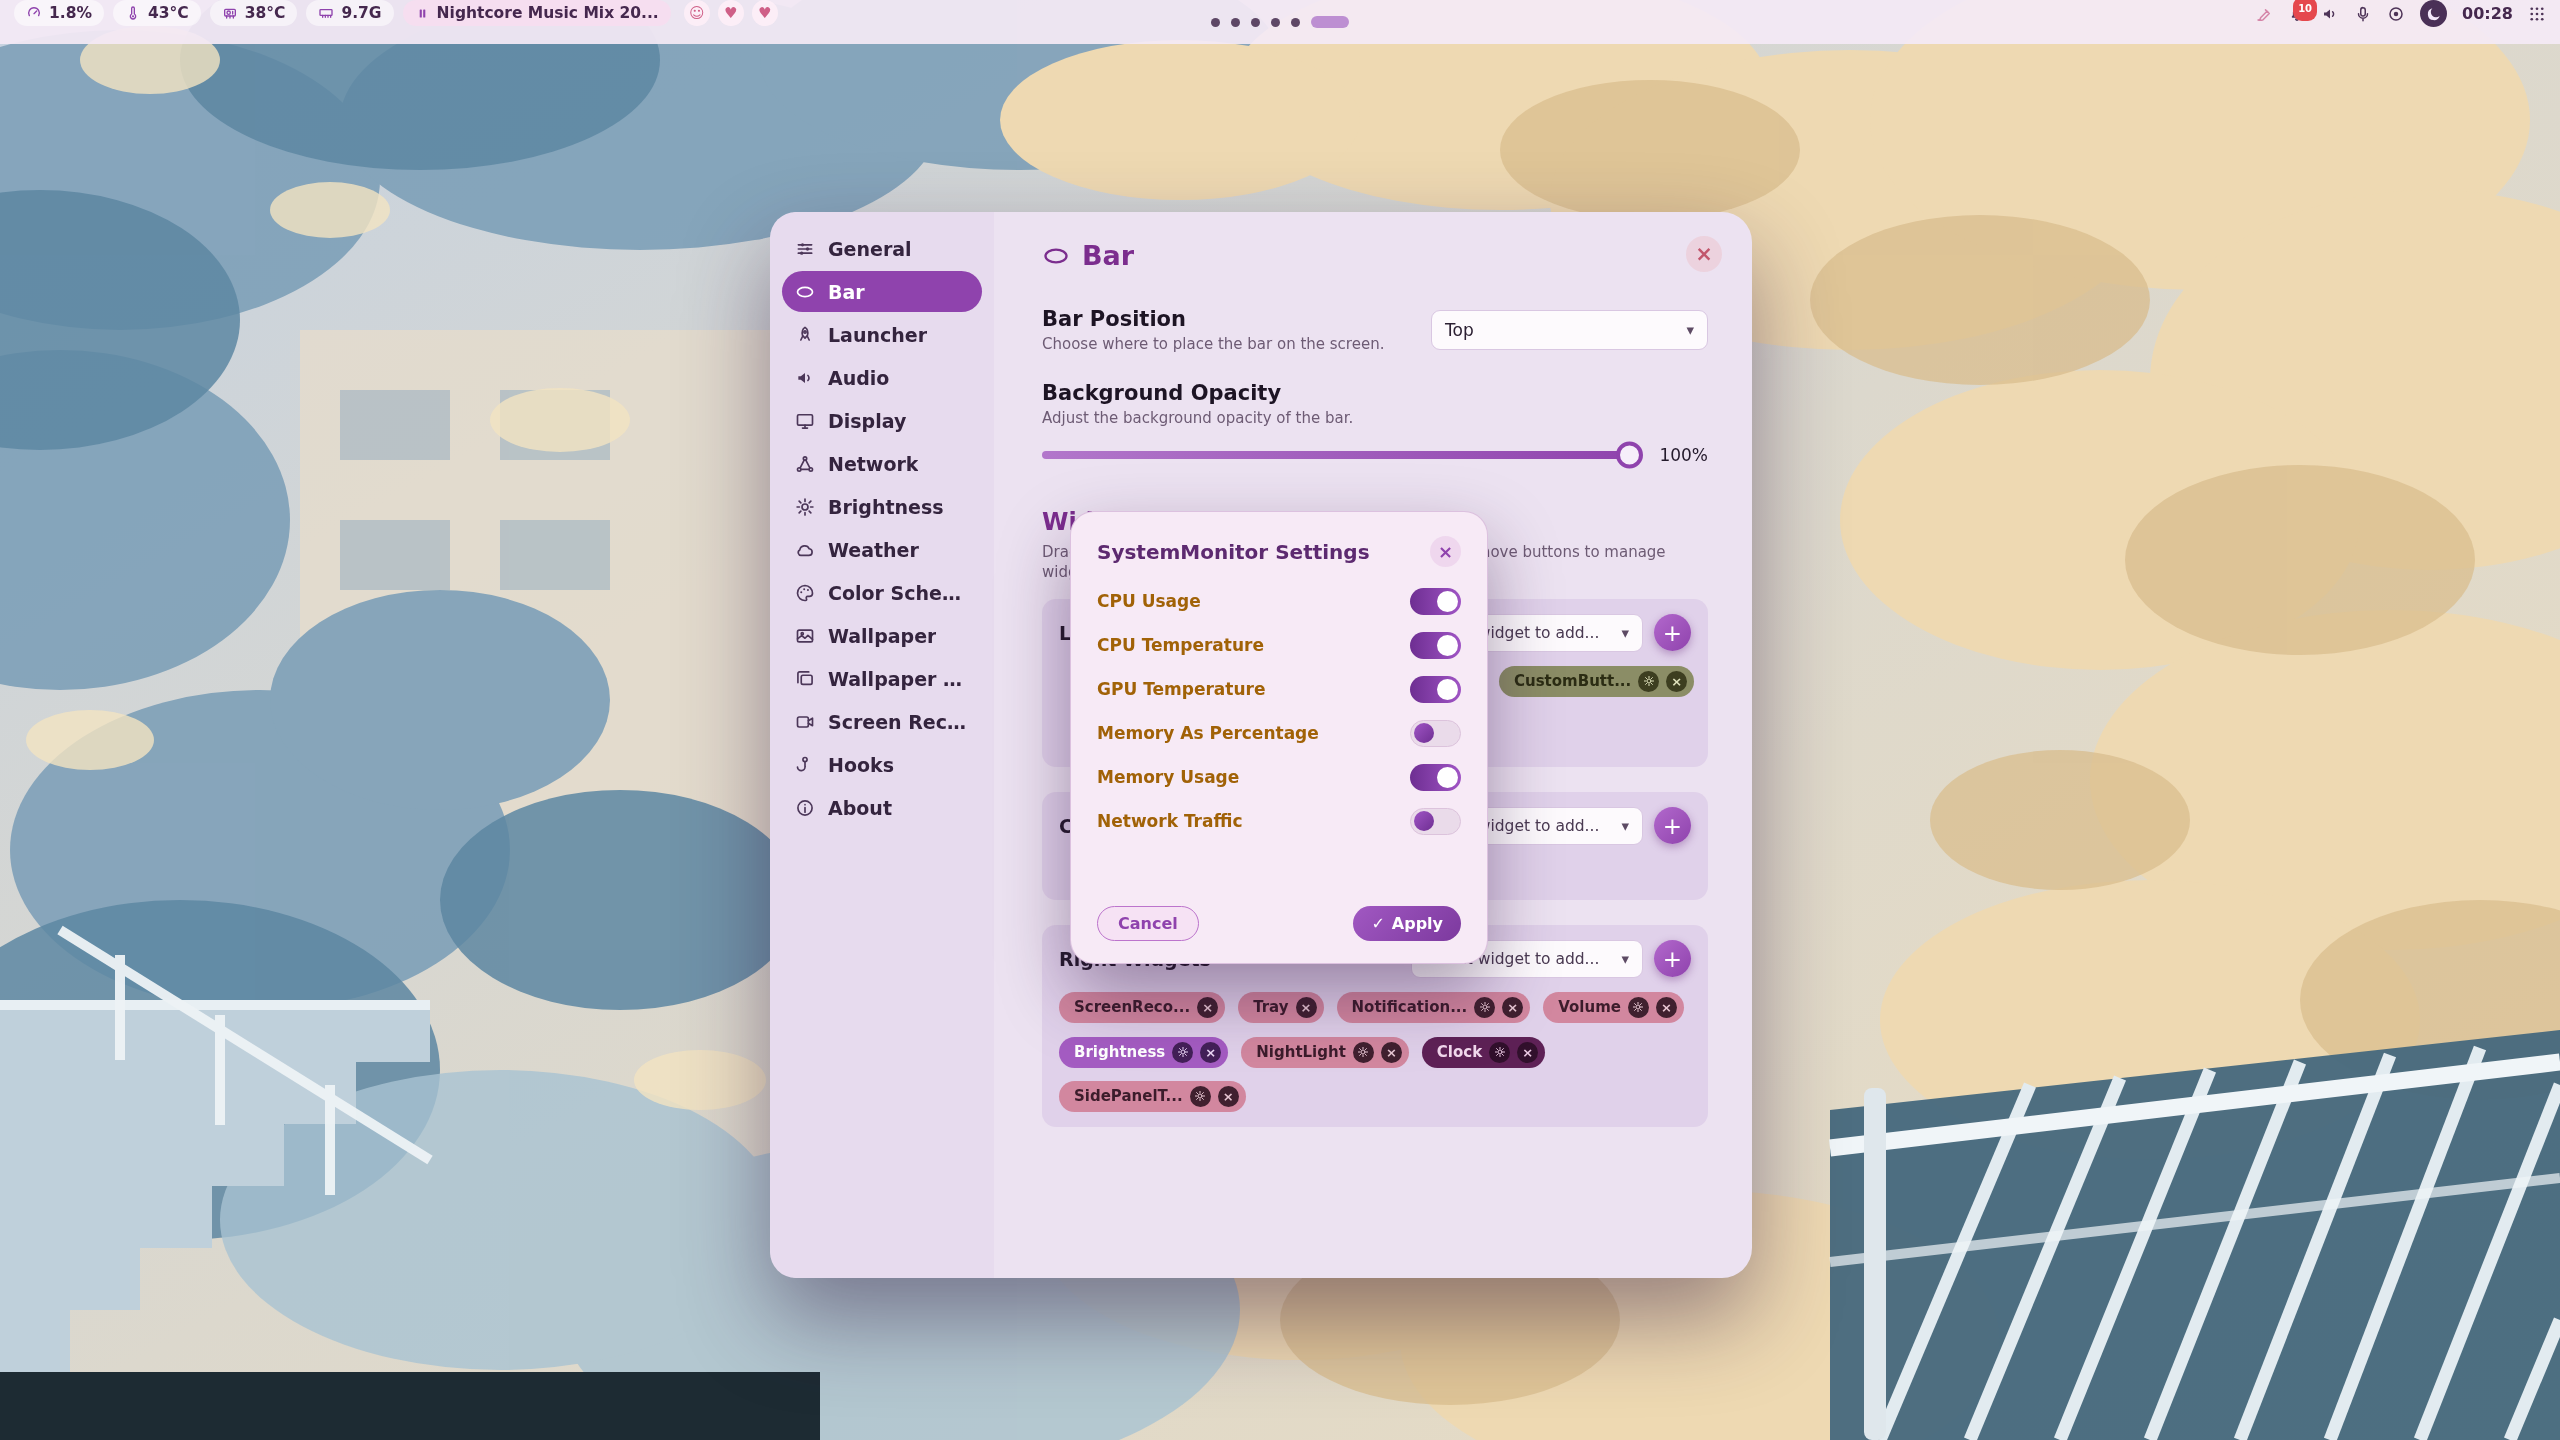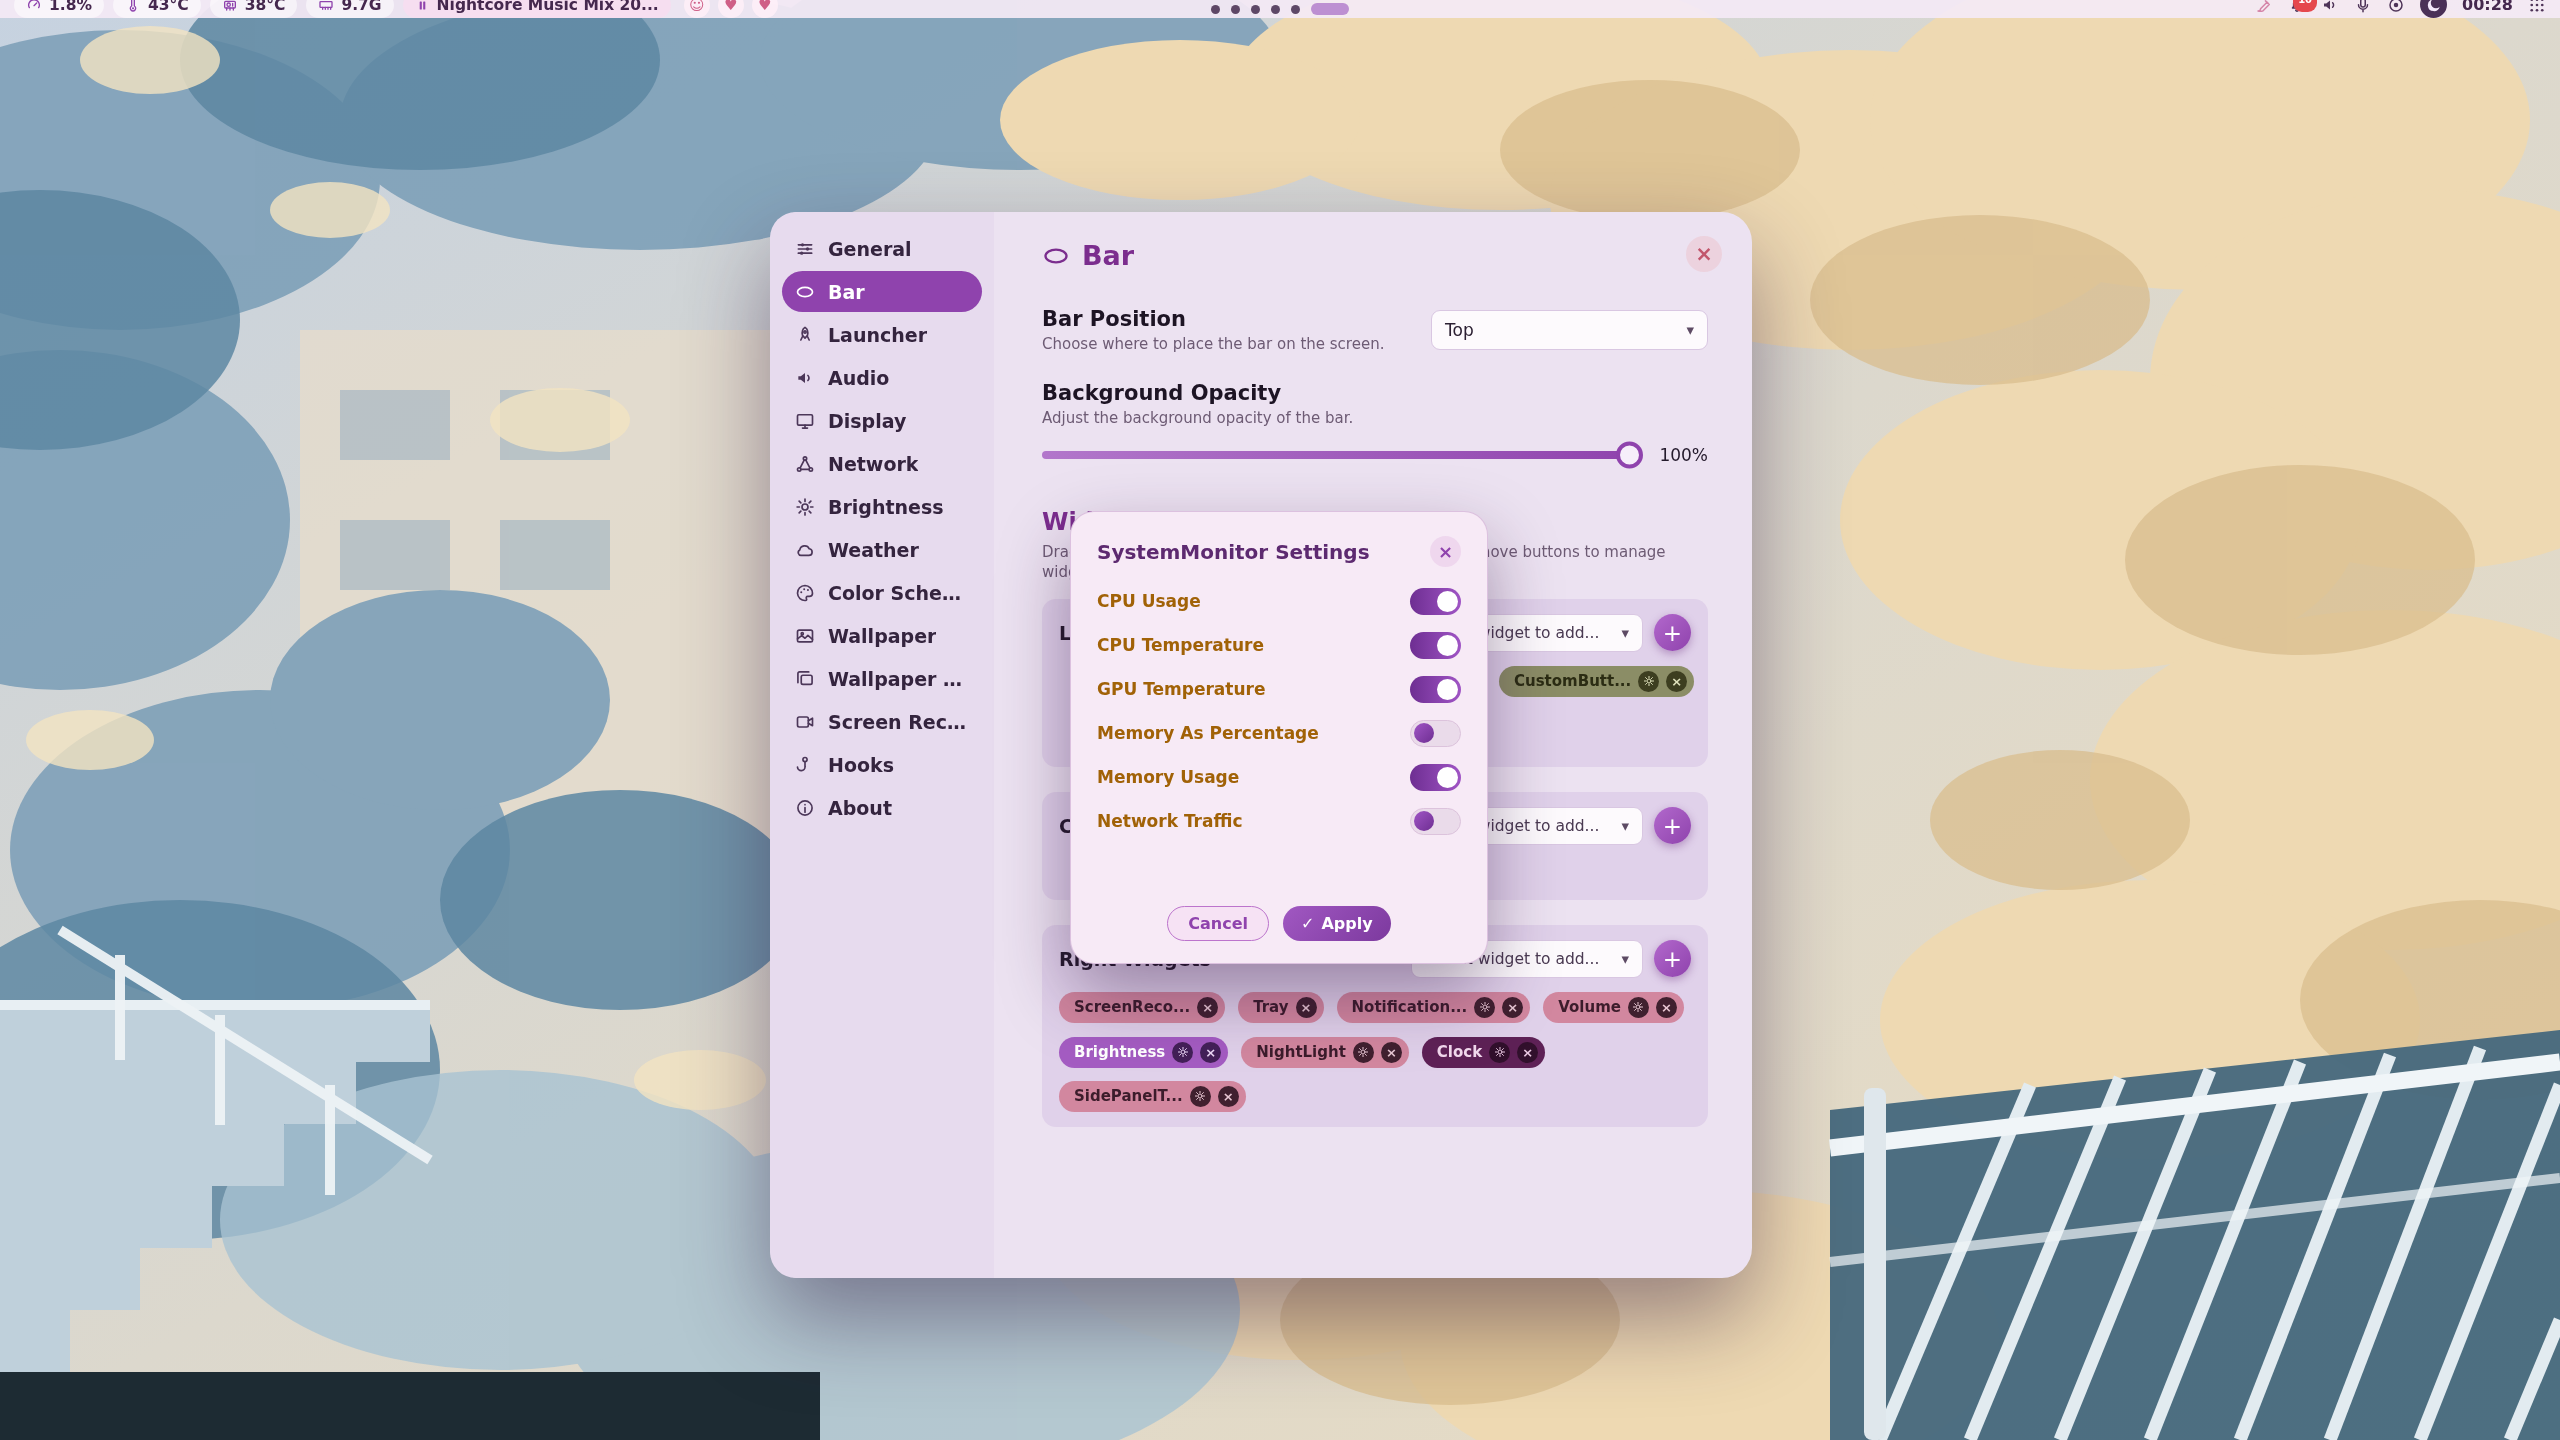--- a/index.html
+++ b/index.html
@@ -6,21 +6,21 @@
   html,body{width:2560px;height:1440px;overflow:hidden;background:#d8dce2;
     font-family:"DejaVu Sans","Liberation Sans",sans-serif;-webkit-user-select:none;user-select:none;cursor:default}
   button{font-family:inherit;cursor:pointer}
   .svgi{display:block;flex:none}
 
   
   .wallpaper-wrap{position:absolute;inset:0}
   .wallpaper-wrap svg{display:block;width:100%;height:100%}
 
   
-  .topbar{position:absolute;top:0;left:0;right:0;height:18px;display:flex;align-items:flex-end;
+  .topbar{position:absolute;top:0;left:0;right:0;height:44px;display:flex;align-items:flex-start;
     padding:0 14px;background:rgba(244,233,245,.93);color:#4e3458;z-index:10}
   .tb-left{display:flex;align-items:center;gap:9px}
   .pill{display:inline-flex;align-items:center;gap:7px;height:26px;padding:0 12px;border-radius:13px;
     background:rgba(255,255,255,.55);font-size:15.5px;font-weight:600;color:#45284e}
   .pill .svgi{color:var(--accent)}
   .pill.media{background:rgba(248,220,240,.78);max-width:300px}
   .pill.media .m-title{white-space:nowrap;overflow:hidden;text-overflow:ellipsis}
   .quick{display:flex;gap:8px;margin-left:4px}
   .qbtn{width:26px;height:26px;border-radius:50%;background:rgba(255,240,248,.85);display:flex;
     align-items:center;justify-content:center;color:#cf5f87;font-size:15px;border:none}
@@ -103,21 +103,21 @@
   .dlg-close{width:31px;height:31px;border-radius:50%;border:none;background:#efd7ee;color:#8f43ad;
     font-size:18px;font-weight:bold;display:flex;align-items:center;justify-content:center}
   .toggle-row{display:flex;align-items:center;justify-content:space-between;height:44px}
   .t-label{font-size:17px;font-weight:600;color:#a16207}
   .toggle{position:relative;width:51px;height:27px;border-radius:14px;flex:none}
   .toggle.on{background:linear-gradient(90deg,#6e2e92,#a055c5)}
   .toggle.on .knob{position:absolute;right:3px;top:3px;width:21px;height:21px;border-radius:50%;background:#fff}
   .toggle.off{background:#eadbea;border:1px solid #dcc3dc}
   .toggle.off .knob{position:absolute;left:3px;top:2.5px;width:20px;height:20px;border-radius:50%;
     background:linear-gradient(135deg,#a055c5,#6e2e92)}
-  .dialog-actions{display:flex;justify-content:center;gap:14px;margin-top:auto;padding-top:12px}
+  .dialog-actions{display:flex;justify-content:space-between;gap:14px;margin-top:auto;padding-top:12px}
   .btn-cancel{height:35px;padding:0 20px;border-radius:18px;background:#f6e2f4;border:1.6px solid #bc74cc;
     color:#8f43ad;font-size:16px;font-weight:700}
   .btn-apply{height:35px;padding:0 18px;border-radius:18px;border:none;
     background:linear-gradient(135deg,#a158c2,#7c399e);color:#fff;font-size:16px;font-weight:700;
     display:flex;align-items:center;gap:7px}
 </style>
 </head>
 <body>
 
 <div class="wallpaper-wrap">

